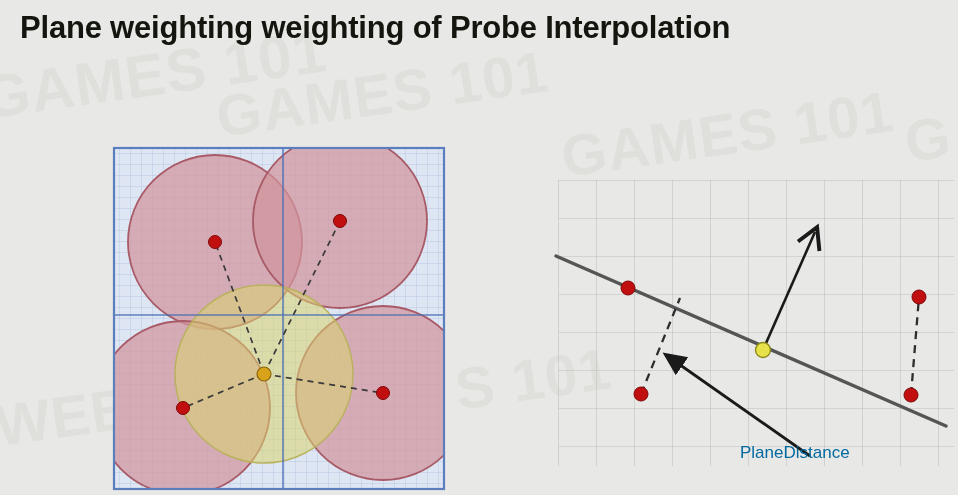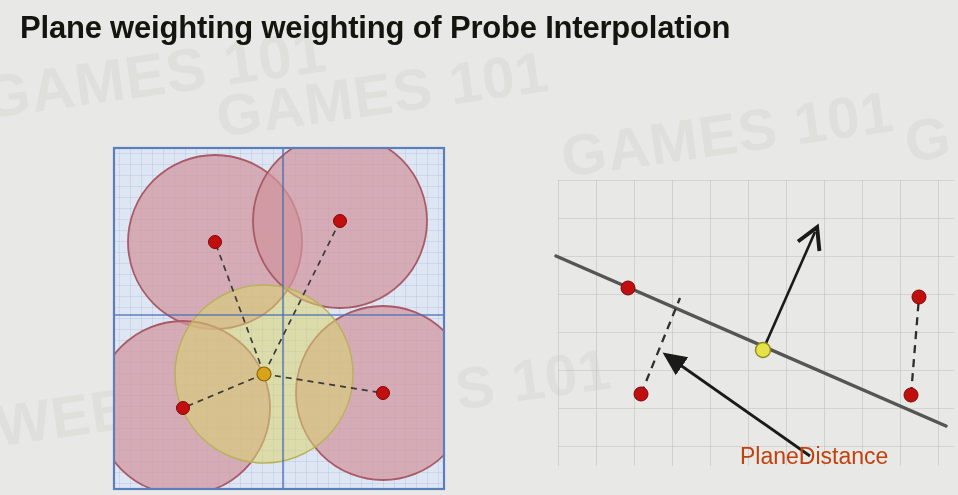--- a/index.html
+++ b/index.html
@@ -51,22 +51,22 @@
   
   #fig-left  { position: absolute; left: 108px; top: 142px; }
   #fig-right { position: absolute; left: 548px; top: 176px; }
 
   svg { display: block; overflow: visible; }
 
   #pd-label {
     position: absolute;
     left: 740px;
     top: 443px;
-    font-size: 23px;
-    color: #c2410c;
+    font-size: 17px;
+    color: #0369a1;
     font-family: "Liberation Sans", sans-serif;
     white-space: nowrap;
   }
 </style>
 </head>
 <body>
 
 <div id="page">
 
   <div class="wm wm-1">GAMES 101</div>

